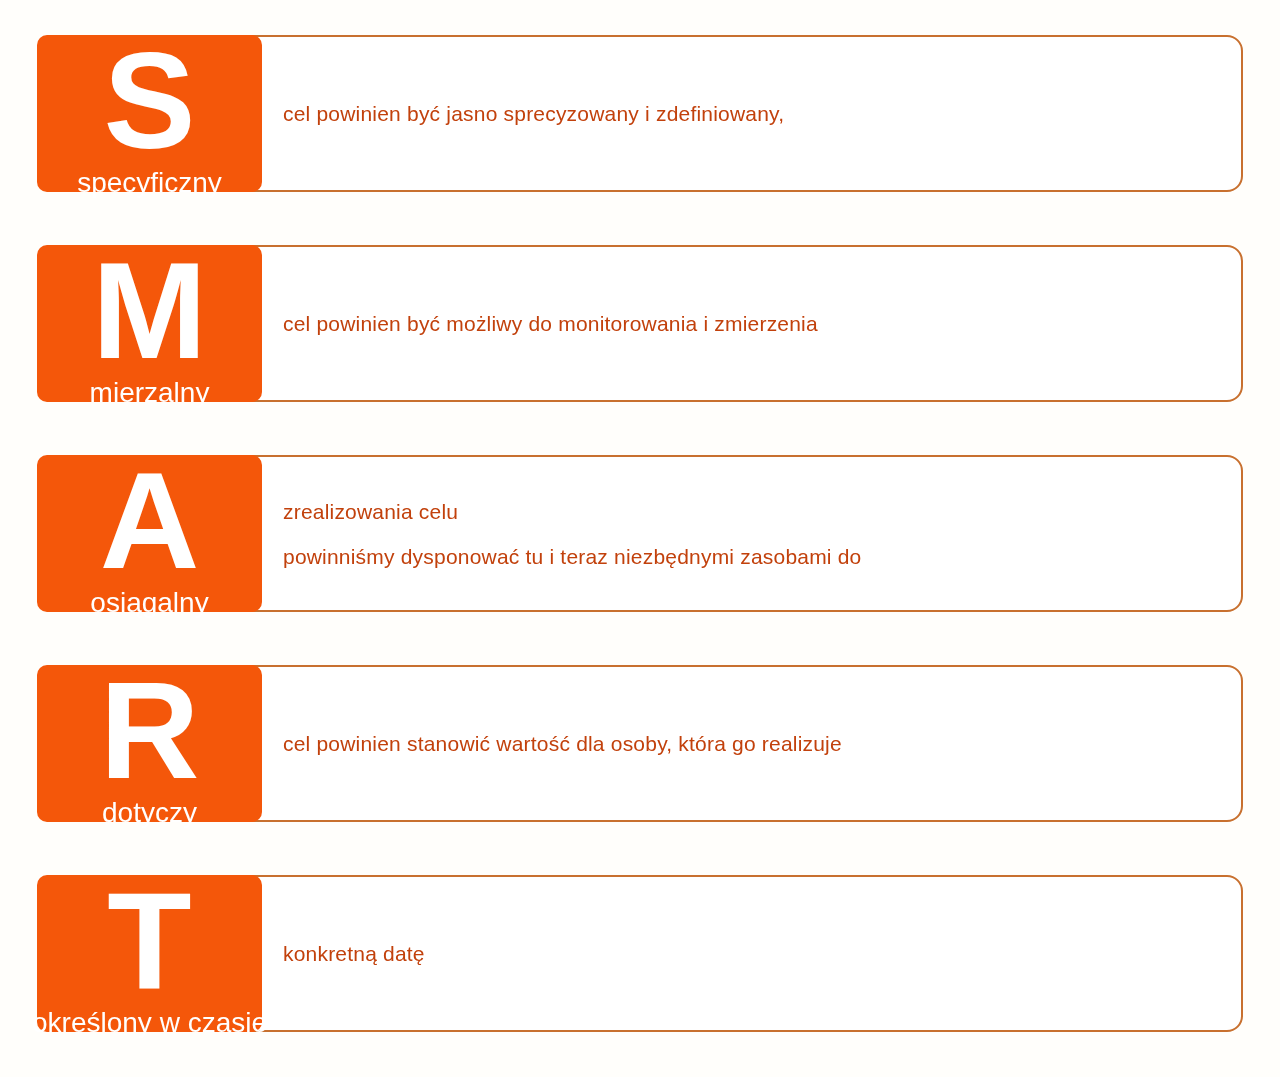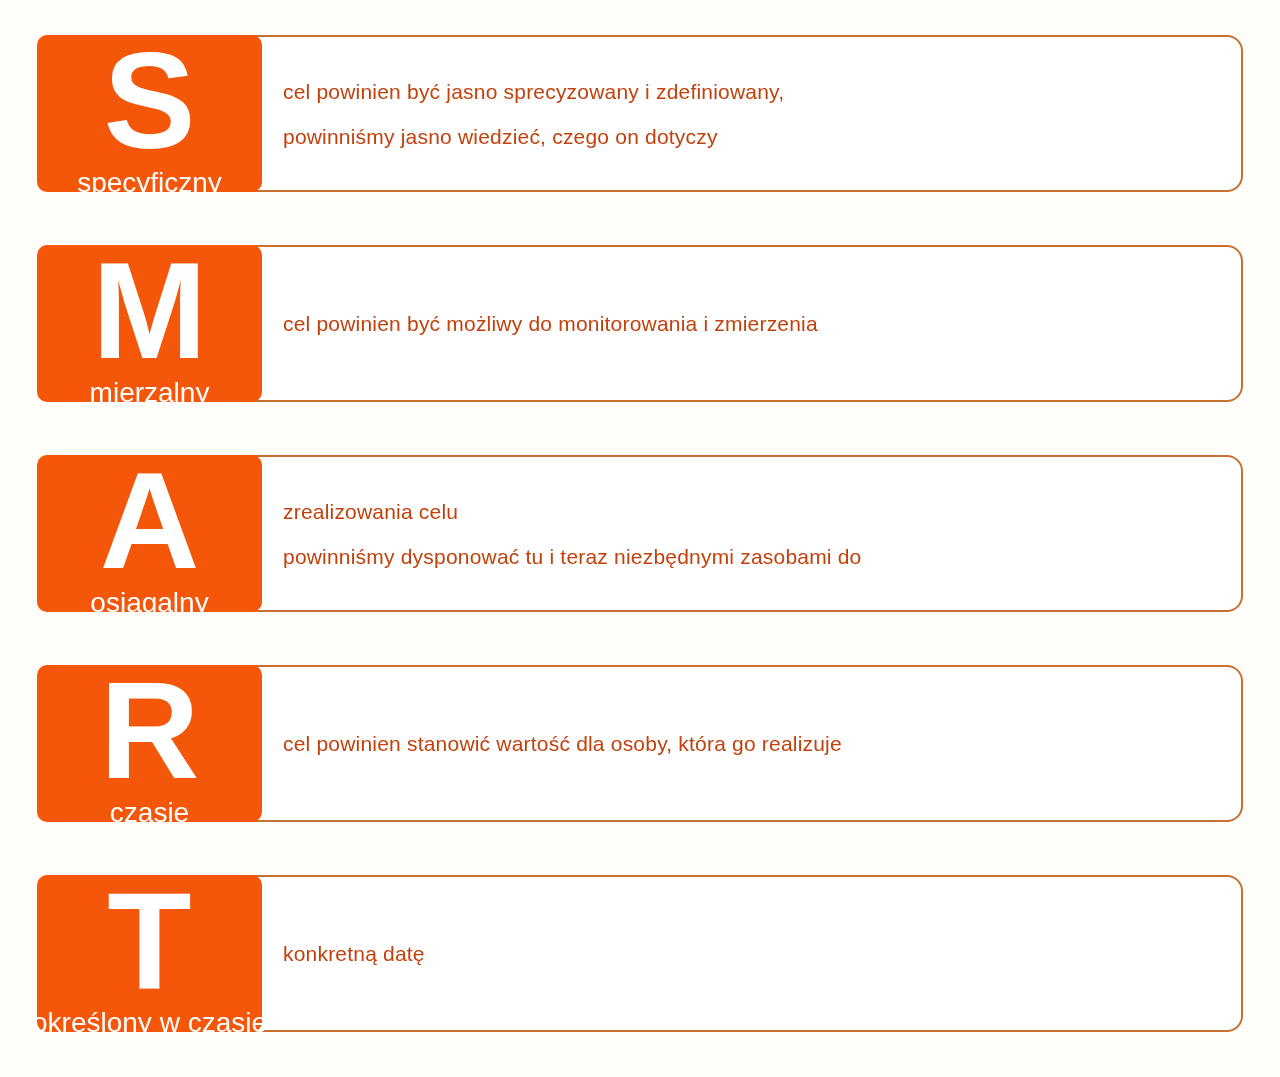--- a/index.html
+++ b/index.html
@@ -76,21 +76,20 @@
 </style>
 </head>
 <body>
 
 <div class="board">
 
   <div class="row">
     <div class="panel">
       <div class="desc">
         <div class="line">cel powinien być jasno sprecyzowany i zdefiniowany,</div>
-        <div class="line">powinniśmy jasno wiedzieć, czego on dotyczy</div>
       </div>
     </div>
     <div class="badge">
       <div class="letter">S</div>
       <div class="label">specyficzny</div>
     </div>
   </div>
 
   <div class="row">
     <div class="panel">
@@ -120,21 +119,21 @@
 
   <div class="row">
     <div class="panel">
       <div class="desc">
         <div class="line">cel powinien stanowić wartość dla osoby, która go realizuje</div>
         <div class="line"></div>
       </div>
     </div>
     <div class="badge">
       <div class="letter">R</div>
-      <div class="label">czasie</div>
+      <div class="label">dotyczy</div>
     </div>
   </div>
 
   <div class="row">
     <div class="panel">
       <div class="desc">
         <div class="line">konkretną datę</div>
       </div>
     </div>
     <div class="badge">

